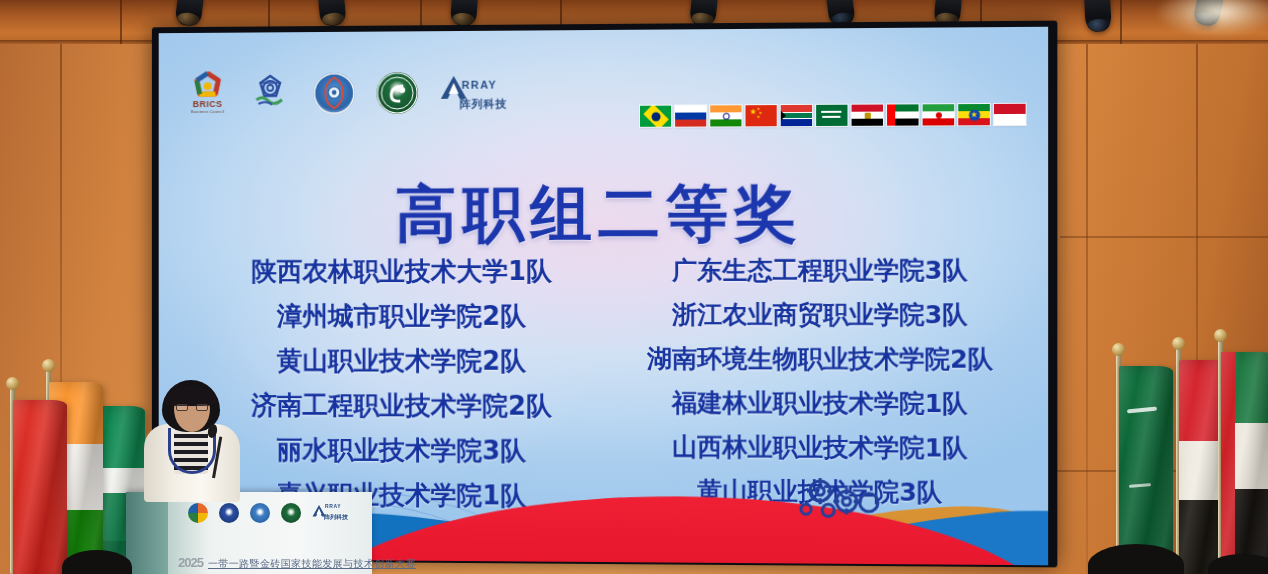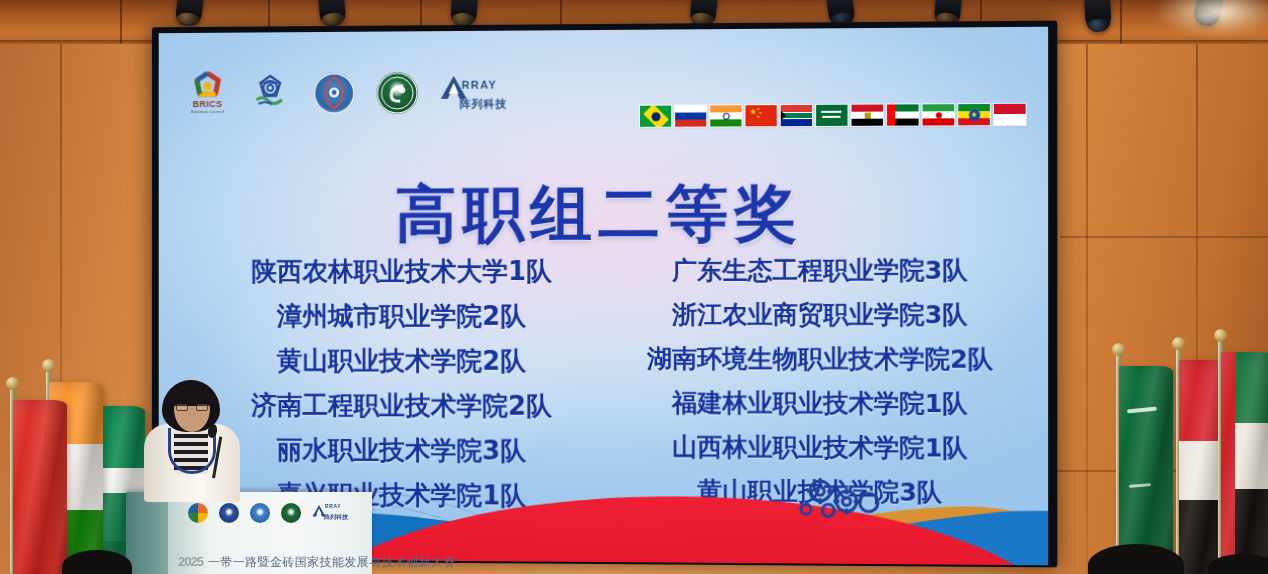--- a/index.html
+++ b/index.html
@@ -211,21 +211,21 @@
     position:absolute; left:62px; top:10px; display:flex; gap:11px; align-items:center;
   }
   .pl { width:20px; height:20px; border-radius:50%; }
   .podium-text {
     position:absolute; left:52px; bottom:3px; right:4px;
     display:flex; align-items:baseline; gap:5px;justify-content:space-between;
   }
   .podium-year { font-size:13px; font-weight:bold; color:#9aa2a8; letter-spacing:-1px; }
   .podium-cn {
     font-family:"DejaVu Sans", sans-serif;
-    font-size:12px; color:#5a6a86; letter-spacing:.4px; white-space:nowrap;
+    font-size:10px; color:#5a6a86; letter-spacing:.4px; white-space:nowrap;text-decoration:underline;
   }
 
   .speaker { position:absolute; left:138px; bottom:72px; width:108px; height:122px; z-index:7; }
   .sp-hair {
     position:absolute; left:24px; top:0; width:58px; height:52px;
     background:#151215; border-radius:50% 50% 42% 42% / 58% 58% 42% 42%;
   }
   .sp-face {
     position:absolute; left:36px; top:12px; width:36px; height:40px;
     background:#c99a78; border-radius:46% 46% 50% 50% / 42% 42% 58% 58%;

